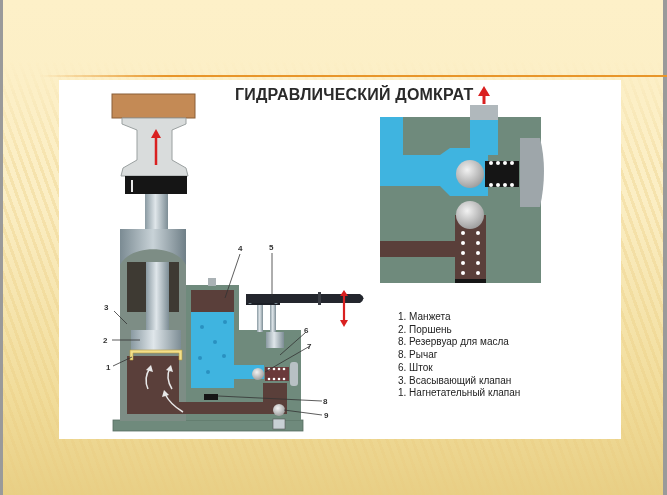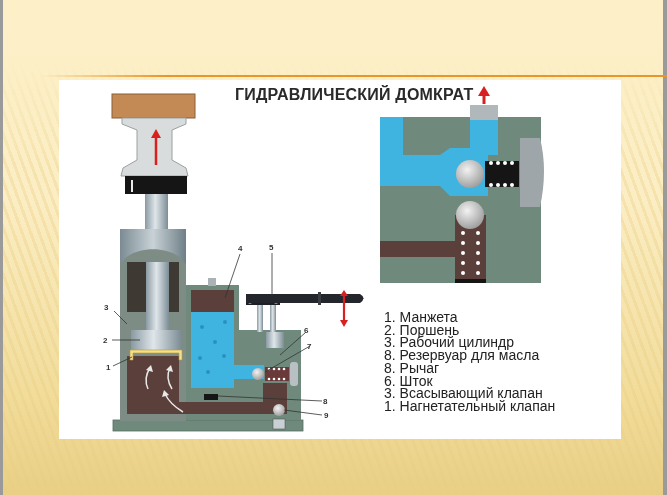--- a/index.html
+++ b/index.html
@@ -19,21 +19,21 @@
   .accent-line {
     position:absolute; left:40px; top:75px; width:627px; height:2px;
     background: linear-gradient(90deg, rgba(232,150,40,0) 0%, #e8962a 20%, #e8962a 100%);
   }
   .panel { position:absolute; left:59px; top:80px; width:562px; height:359px; background:#ffffff; }
   .title {
     position:absolute; left:207px; top:86px; font-size:16px; font-weight:bold;
     color:#2a2a2a; letter-spacing:0.2px;margin-left:28px;
   }
   svg { position:absolute; left:0; top:0; }
-  .legend { position:absolute; left:384px; top:311px; font-size:14px; color:#222; line-height:12.7px; }
+  .legend { position:absolute; left:398px; top:311px; font-size:10px; color:#222; line-height:12.7px; }
   .legend div { white-space:nowrap; }
   .callout { position:absolute; font-size:8px; font-weight:bold; color:#333; }
 </style>
 </head>
 <body>
 
 <div class="stripes"></div>
 <div class="frame-left"></div>
 <div class="frame-right"></div>
 <div class="accent-line"></div>
@@ -201,19 +201,18 @@
 <div class="callout" style="left:238px;top:244px;">4</div>
 <div class="callout" style="left:269px;top:243px;">5</div>
 <div class="callout" style="left:304px;top:326px;">6</div>
 <div class="callout" style="left:307px;top:342px;">7</div>
 <div class="callout" style="left:323px;top:397px;">8</div>
 <div class="callout" style="left:324px;top:411px;">9</div>
 
 <div class="legend">
   <div>1. Манжета</div>
   <div>2. Поршень</div>
-  <div>3. Рабочий цилиндр</div>
   <div>8. Резервуар для масла</div>
   <div>8. Рычаг</div>
   <div>6. Шток</div>
   <div>3. Всасывающий клапан</div>
   <div>1. Нагнетательный клапан</div>
 </div>
 
 </body></html>

